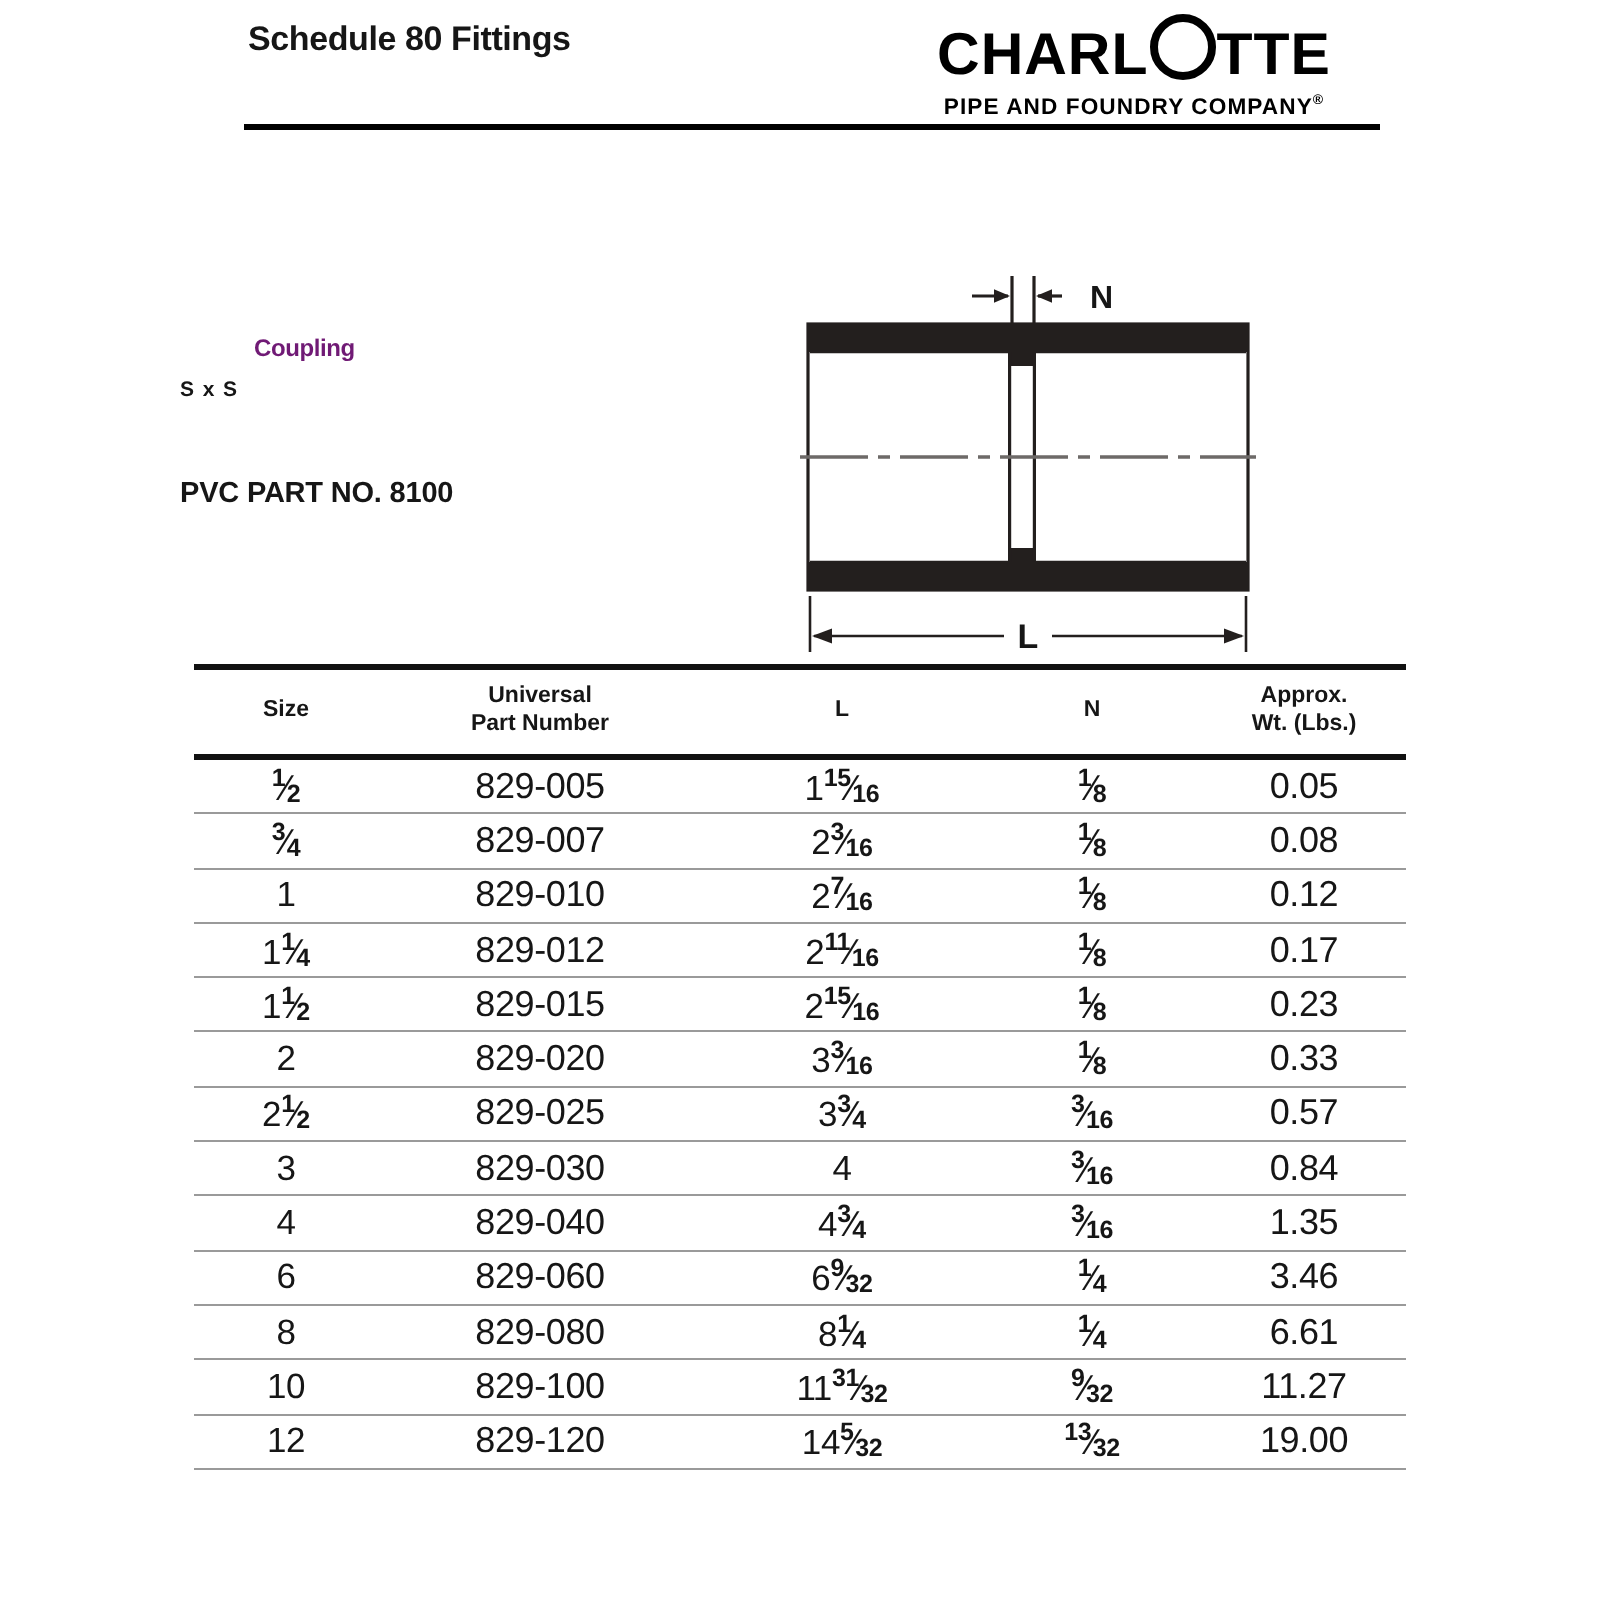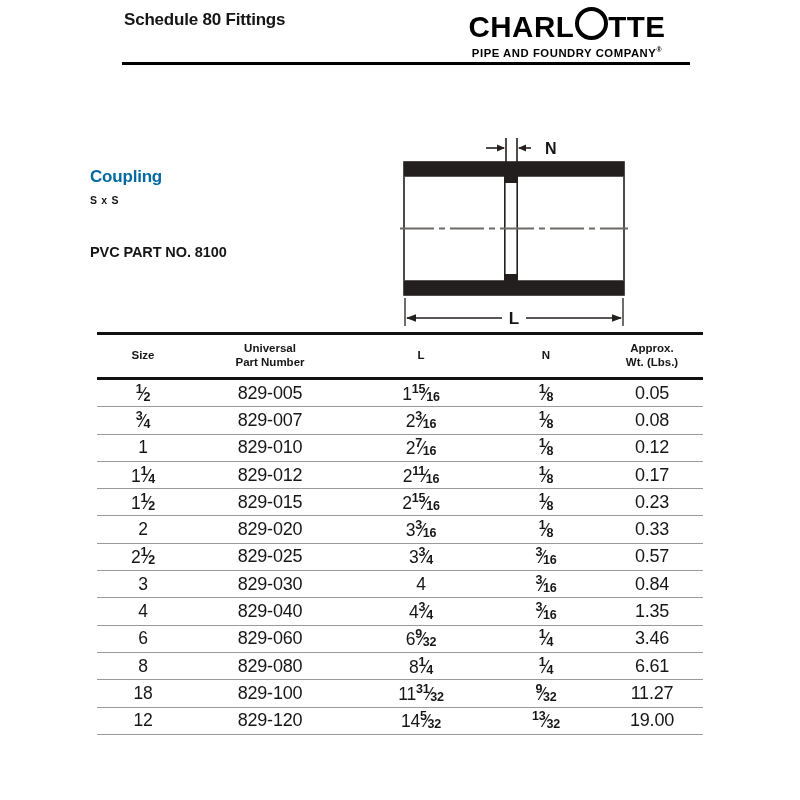--- a/index.html
+++ b/index.html
@@ -69,22 +69,22 @@
   #header-rule {
     position: absolute;
     left: 122px; top: 62px;
     width: 568px; height: 3px;
     background: #000;
   }
 
   
   #part-info { position: absolute; left: 90px; top: 168px; width: 280px; }
   #part-name {
-    font-size: 17px; font-weight: bold; letter-spacing: -0.2px;
-    color: #0369a1; line-height: 1;
+    font-size: 12px; font-weight: bold; letter-spacing: -0.2px;
+    color: #701a75; line-height: 1; margin-left: 37px;
   }
   #part-connection {
     margin-top: 9px;
     font-size: 10.5px; font-weight: bold; letter-spacing: 0.7px;
     color: #161616;
   }
   #part-number {
     margin-top: 38px;
     font-size: 14.5px; font-weight: bold; letter-spacing: -0.1px;
     color: #161616;
@@ -334,21 +334,21 @@
           <td><span class="cellnum">3.46</span></td>
         </tr>
         <tr>
           <td><span><span class="whole">8</span></span></td>
           <td><span class="cellnum">829-080</span></td>
           <td><span><span class="whole">8</span><span class="frac"><span class="num">1</span><span class="bar">⁄</span><span class="den">4</span></span></span></td>
           <td><span><span class="frac"><span class="num">1</span><span class="bar">⁄</span><span class="den">4</span></span></span></td>
           <td><span class="cellnum">6.61</span></td>
         </tr>
         <tr>
-          <td><span><span class="whole">18</span></span></td>
+          <td><span><span class="whole">10</span></span></td>
           <td><span class="cellnum">829-100</span></td>
           <td><span><span class="whole">11</span><span class="frac"><span class="num">31</span><span class="bar">⁄</span><span class="den">32</span></span></span></td>
           <td><span><span class="frac"><span class="num">9</span><span class="bar">⁄</span><span class="den">32</span></span></span></td>
           <td><span class="cellnum">11.27</span></td>
         </tr>
         <tr>
           <td><span><span class="whole">12</span></span></td>
           <td><span class="cellnum">829-120</span></td>
           <td><span><span class="whole">14</span><span class="frac"><span class="num">5</span><span class="bar">⁄</span><span class="den">32</span></span></span></td>
           <td><span><span class="frac"><span class="num">13</span><span class="bar">⁄</span><span class="den">32</span></span></span></td>

